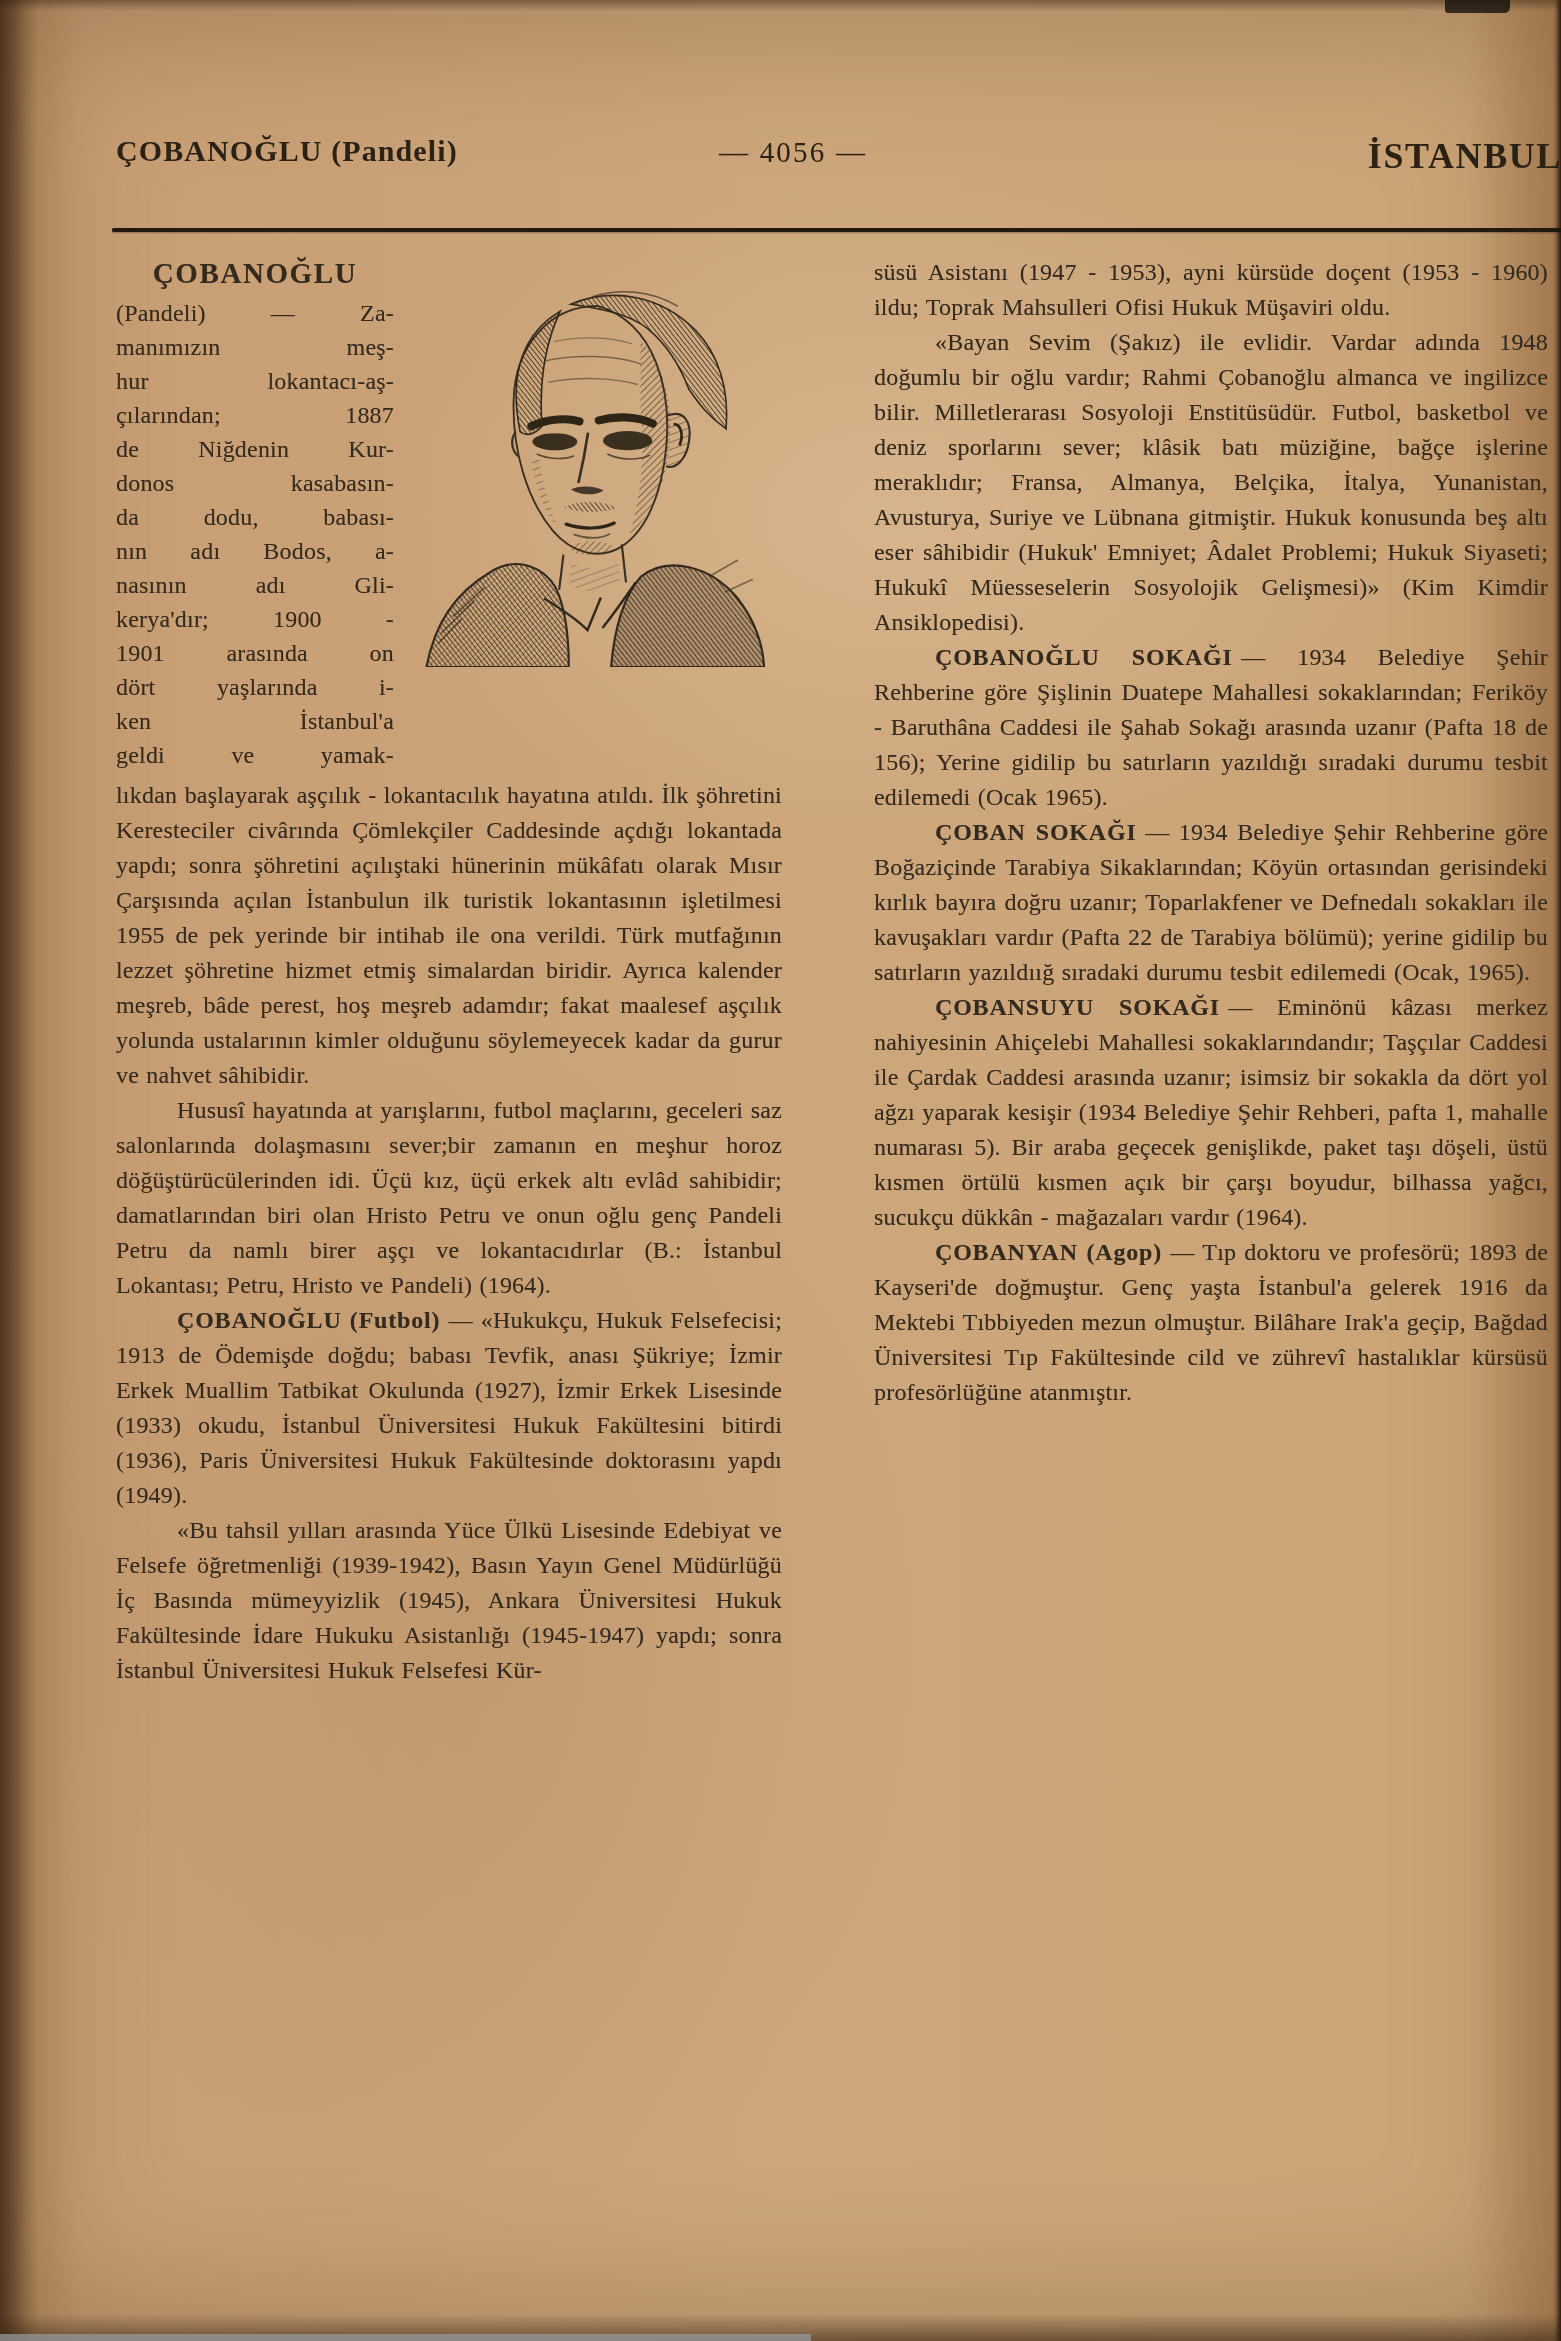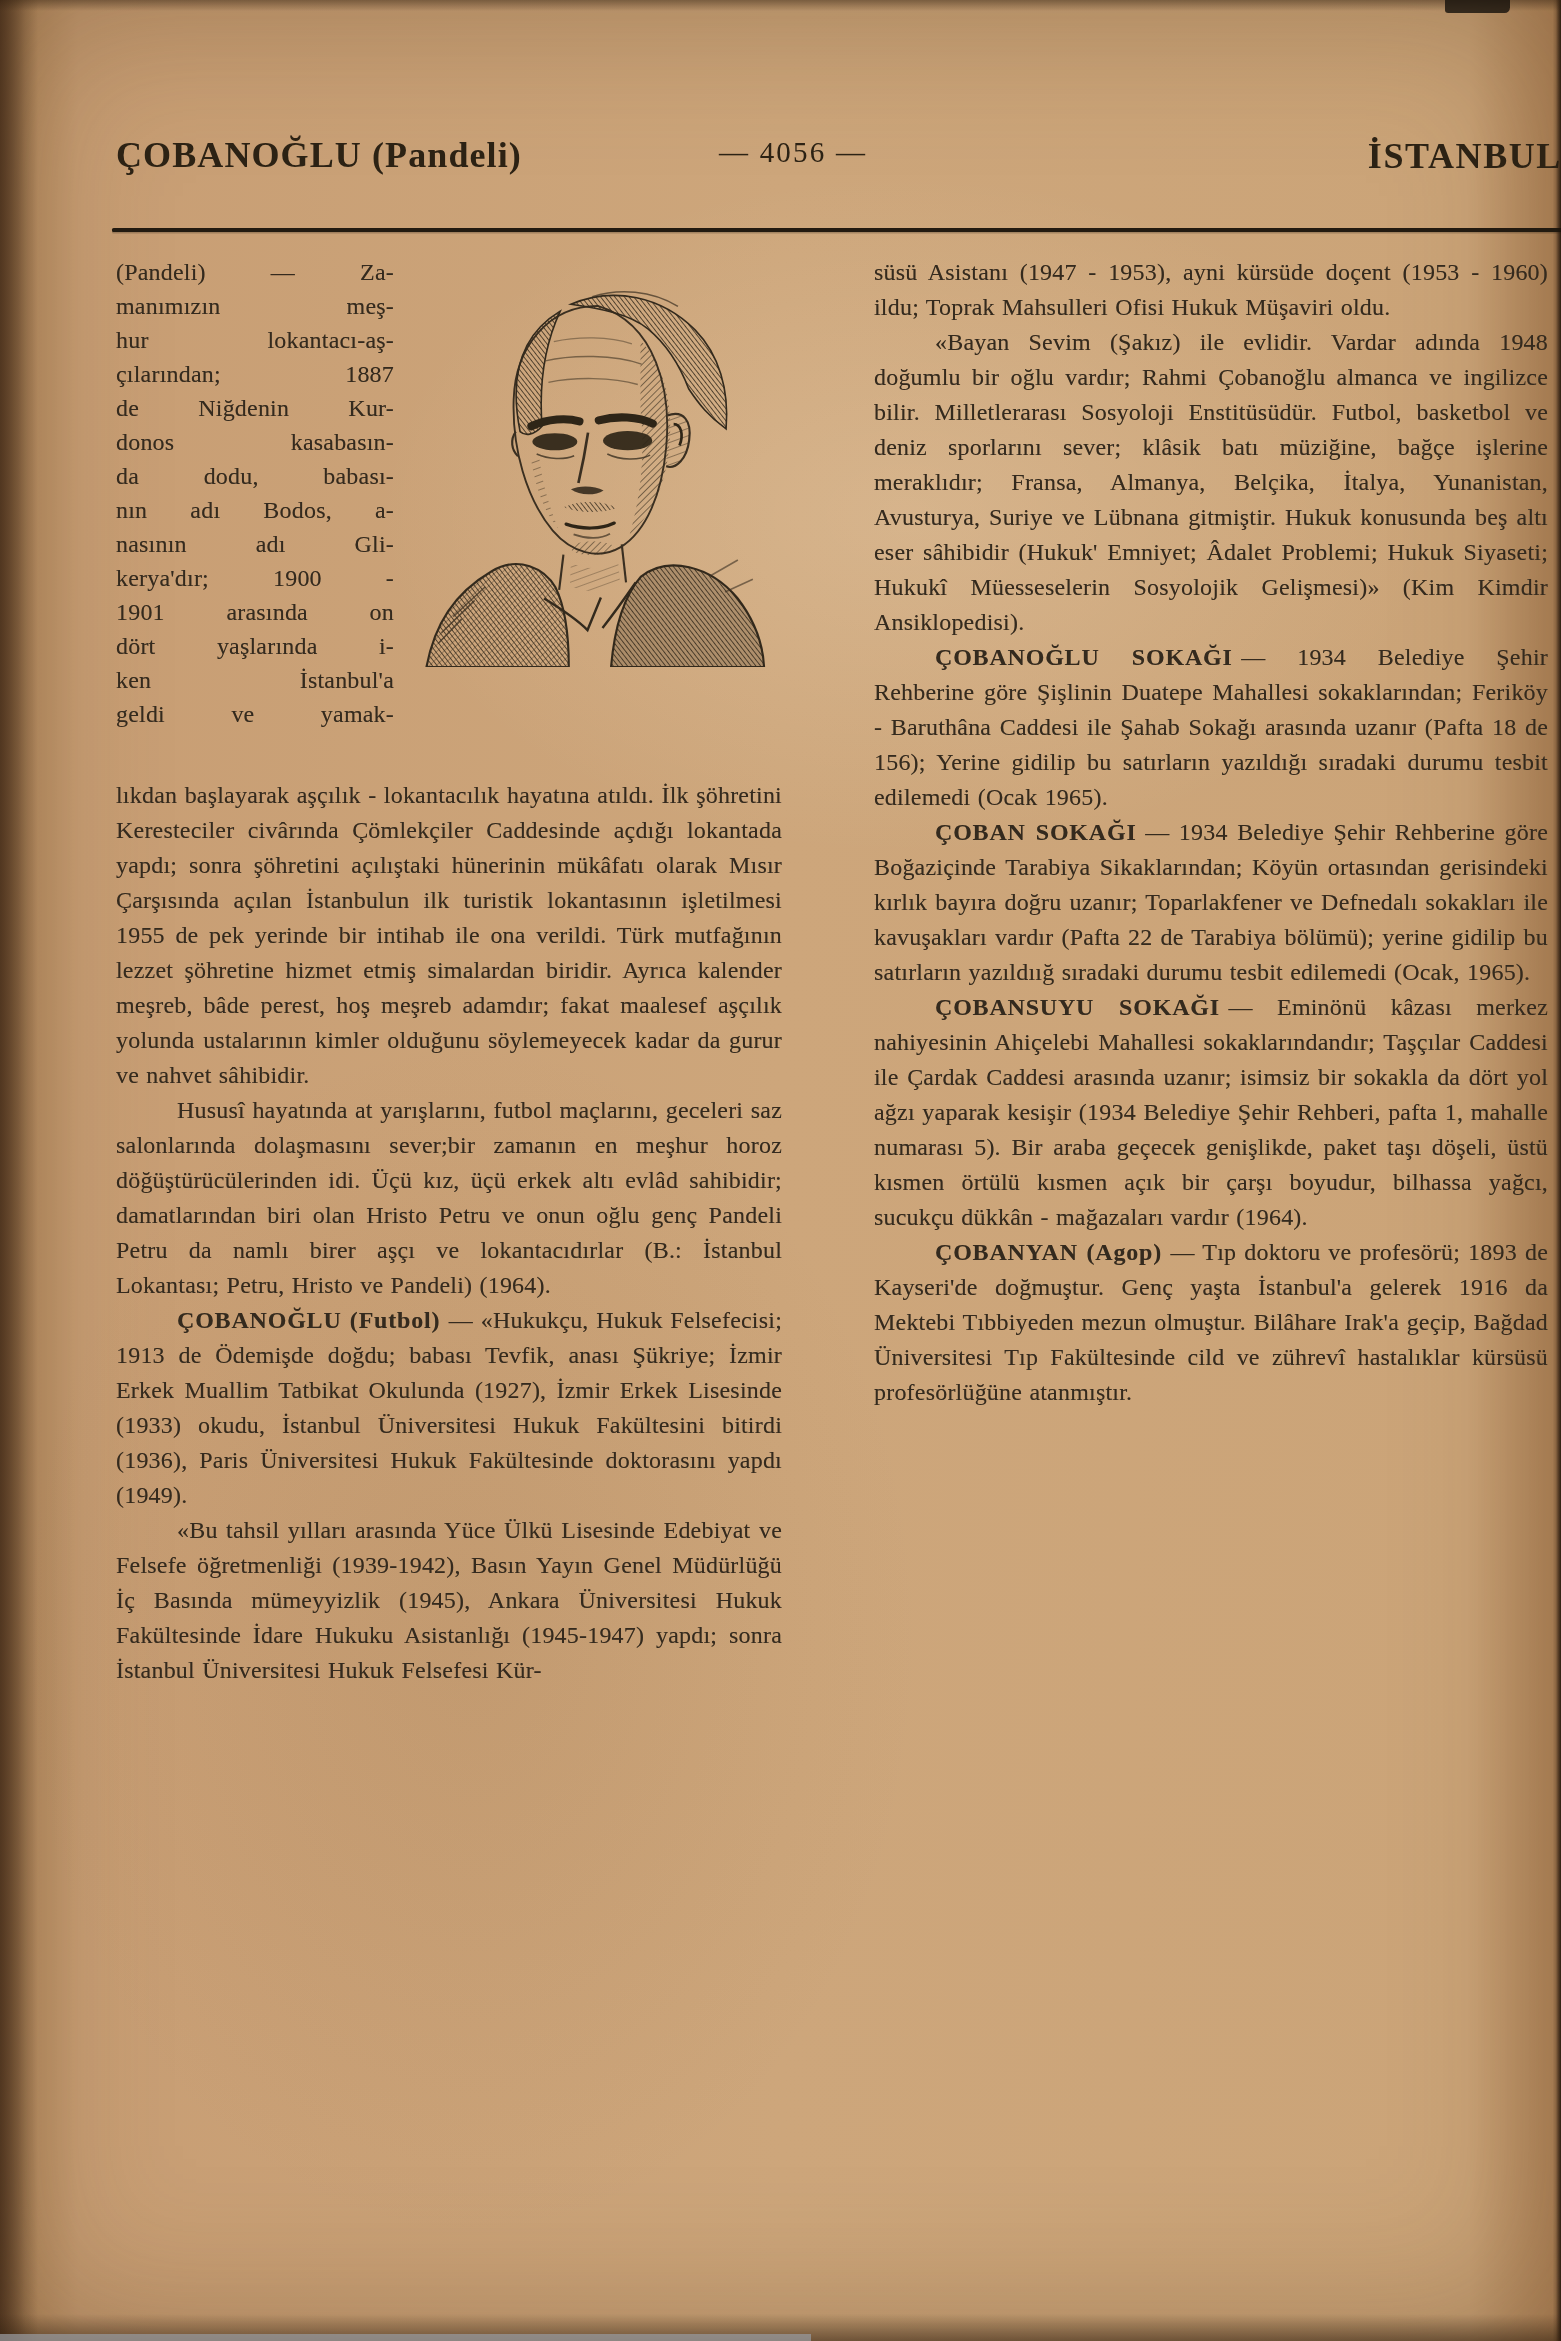--- a/index.html
+++ b/index.html
@@ -20,21 +20,21 @@
   
   .edge{position:absolute;pointer-events:none;}
   .edge-top{top:0;left:0;right:0;height:10.8px;background:linear-gradient(180deg,rgba(50,32,16,.45),transparent);}
   .edge-bottom{bottom:0;left:0;right:0;height:28px;background:linear-gradient(0deg,rgba(46,28,13,.55),transparent);}
   .edge-right{top:0;bottom:0;right:0;width:6.5px;background:linear-gradient(270deg,rgba(25,15,7,.85),rgba(25,15,7,0));}
   .edge-left{top:0;bottom:0;left:0;width:38px;background:linear-gradient(90deg,rgba(56,35,18,.65),rgba(56,35,18,0));}
   .corner-mark{top:0;left:1445px;width:65px;height:13px;background:#17120c;opacity:.82;border-radius:0 0 5.4px 3.2px;}
   .bottom-gray{left:0;bottom:0;width:811px;height:8px;background:#97989c;opacity:.75;}
 
   
-  .hdr-left{position:absolute;top:134px;left:116px;font-size:36px;font-weight:bold;letter-spacing:1.1px;color:#2c2214;}
+  .hdr-left{position:absolute;top:134px;left:116px;font-size:30px;font-weight:bold;letter-spacing:1.1px;color:#2c2214;}
   .hdr-center{position:absolute;top:136px;left:719px;width:216px;font-size:29px;letter-spacing:2.2px;color:#2c2214;}
   .hdr-right{position:absolute;top:135px;right:0;font-size:36px;font-weight:bold;letter-spacing:1.6px;color:#2c2214;}
   .hdr-rule{position:absolute;top:228px;left:112px;right:0;height:4.3px;background:#221a10;border-radius:1.6px;box-shadow:0 1.6px 0 rgba(34,26,16,.25);}
 
   
   .col{position:absolute;top:255px;font-size:24px;line-height:35px;text-align:justify;letter-spacing:0.2px;word-spacing:1.1px;text-shadow:0 0 0.5px rgba(52,42,30,.35);}
   .col-left{left:116px;width:666px;}
   .col-right{left:874px;width:674px;}
 
   p.para{margin:0;}
@@ -129,20 +129,21 @@
           <path d="M 30 770 C 45 690 82 632 152 591 C 202 561 251 586 271 621 C 291 661 296 721 296 770 Z" fill="url(#h1)" opacity=".55"></path>
 
           <path d="M 375 770 C 381 701 396 641 431 601 C 481 561 561 581 611 641 C 646 686 659 731 661 770 Z" fill="url(#h2)" stroke="#332a1d" stroke-width="4"></path>
           <path d="M 375 770 C 381 701 396 641 431 601 C 481 561 561 581 611 641 C 646 686 659 731 661 770 Z" fill="#2e2517" opacity=".22"></path>
 
           <path d="M 120 646 L 58 706 M 140 620 L 80 676 M 96 680 L 52 726" fill="none" stroke="#3a2f21" stroke-width="3" opacity=".7"></path>
           <path d="M 560 600 L 612 570 M 588 630 L 640 606" fill="none" stroke="#3a2f21" stroke-width="3" opacity=".6"></path>
         </svg>
       </figure>
 
+      <h3 class="entry-head">ÇOBANOĞLU</h3>
       <div class="side-lines">(Pandeli) — Za-
 manımızın meş-
 hur lokantacı-aş-
 çılarından; 1887
 de Niğdenin Kur-
 donos kasabasın-
 da dodu, babası-
 nın adı Bodos, a-
 nasının adı Gli-
 kerya'dır; 1900 -

